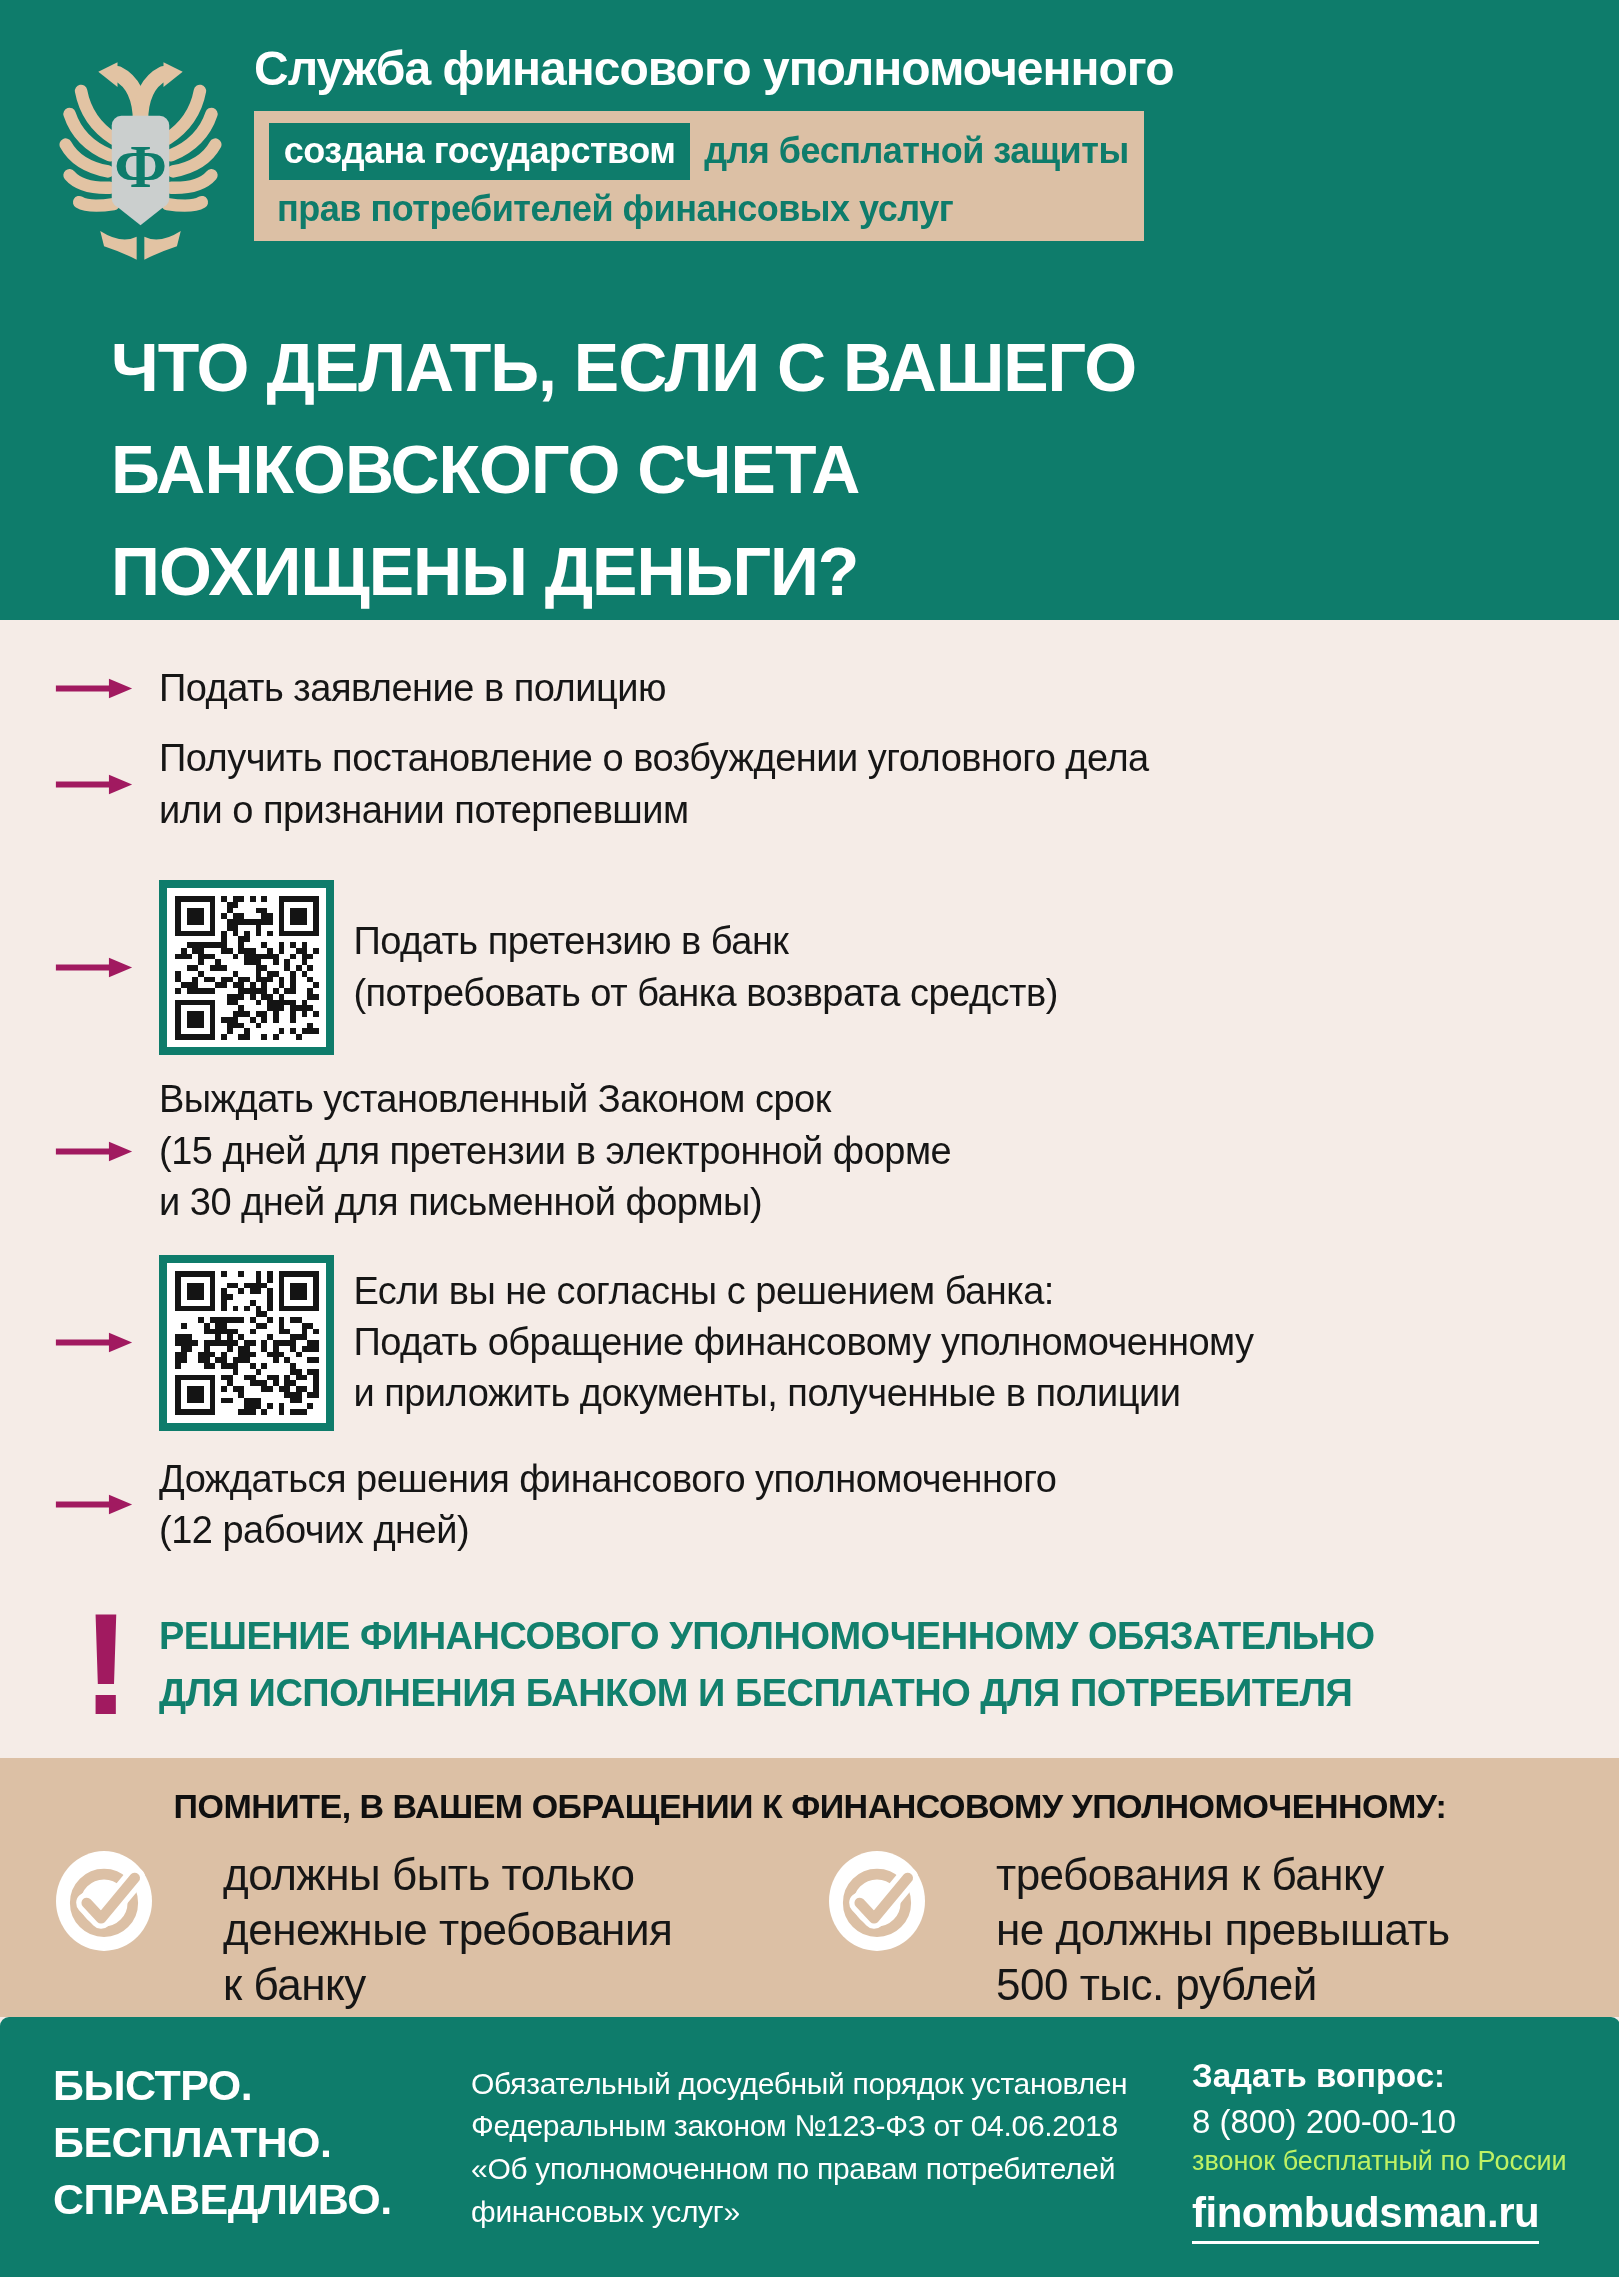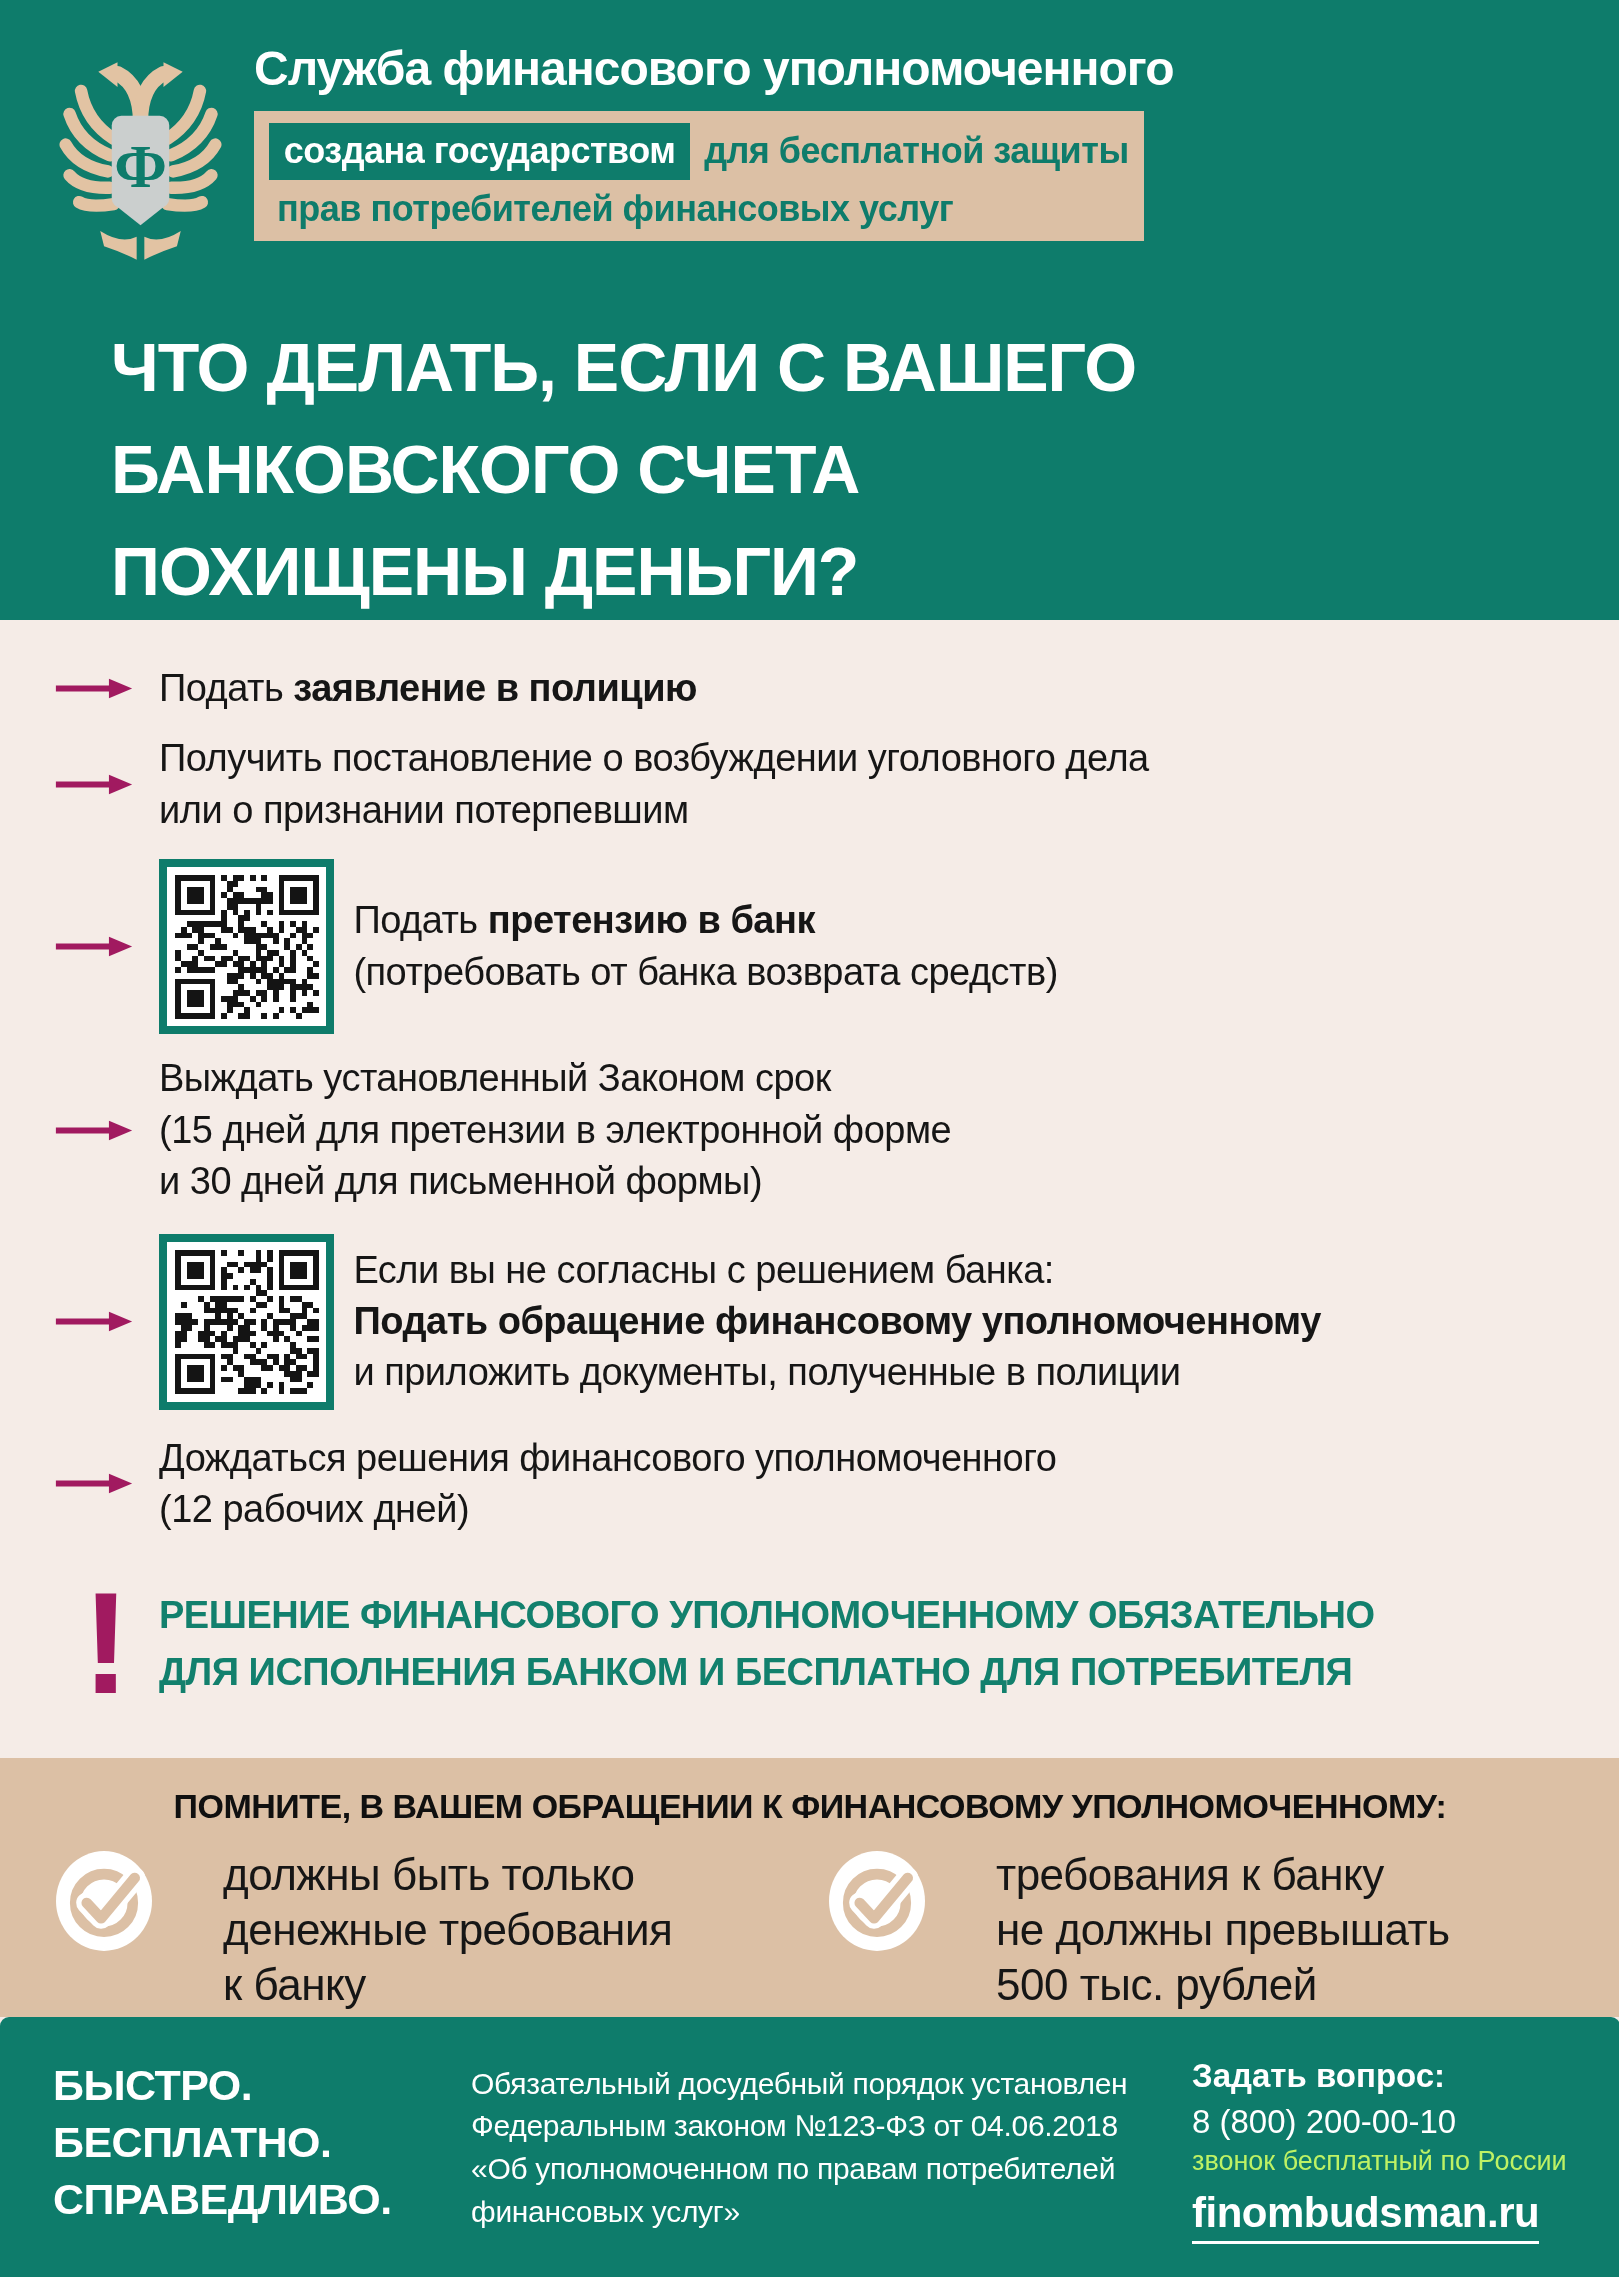--- a/index.html
+++ b/index.html
@@ -20,23 +20,23 @@
   .badge-chip{background:#0e7c6b;color:#fff;font-weight:700;font-size:36px;padding:7.7px 14.4px;letter-spacing:-0.5px;white-space:nowrap;}
   .badge-rest{color:#0e7c6b;font-weight:700;font-size:36px;margin-left:14.4px;letter-spacing:-0.5px;white-space:nowrap;}
   .badge-line2{color:#0e7c6b;font-weight:700;font-size:36px;margin-top:7.7px;padding-left:7.7px;letter-spacing:-0.5px;}
   .main-title{color:#fff;font-weight:800;font-size:68px;line-height:1.5;letter-spacing:-1px;margin:37px 0 0 53px;}
   .main-title span{display:block;}
   
   .body-sec{background:#f5ece7;height:1138px;box-sizing:border-box;padding:43px 29px 0 53px;}
   .step{display:flex;align-items:center;}
   .arrow-cell{width:106px;flex:none;display:flex;align-items:center;}
   .step-text{font-size:38px;line-height:1.35;color:#161616;letter-spacing:-0.5px;}
-  .step-text b{font-weight:700;}
+  .step-text b{font-weight:400;}
   .qr-frame{flex:none;background:#ffffff;border:8.6px solid #0e7c6b;padding:7.7px;margin-right:19px;font-size:0;line-height:0;}
-  .mb1{margin-bottom:19px;} .mb2{margin-bottom:23px;} .mb3{margin-bottom:19px;}
+  .mb1{margin-bottom:19px;} .mb2{margin-bottom:44px;} .mb3{margin-bottom:19px;}
   .mb4{margin-bottom:27px;} .mb5{margin-bottom:23px;}
   .note{display:flex;align-items:center;margin-top:44px;}
   .excl{width:106px;flex:none;text-align:center;color:#a11a60;font-size:144px;font-weight:800;line-height:0.9;}
   .note-text{color:#12806d;font-weight:800;font-size:38px;line-height:1.5;letter-spacing:-0.5px;}
   
   .reminder{background:#dcc0a5;height:259px;box-sizing:border-box;padding-top:29px;}
   .rem-heading{text-align:center;font-weight:800;font-size:34px;color:#101010;letter-spacing:-0.5px;}
   .rem-row{display:flex;margin-top:21px;}
   .rem-item{display:flex;width:50%;box-sizing:border-box;align-items:flex-start;}
   .rem-item-1{padding-left:56px;}

